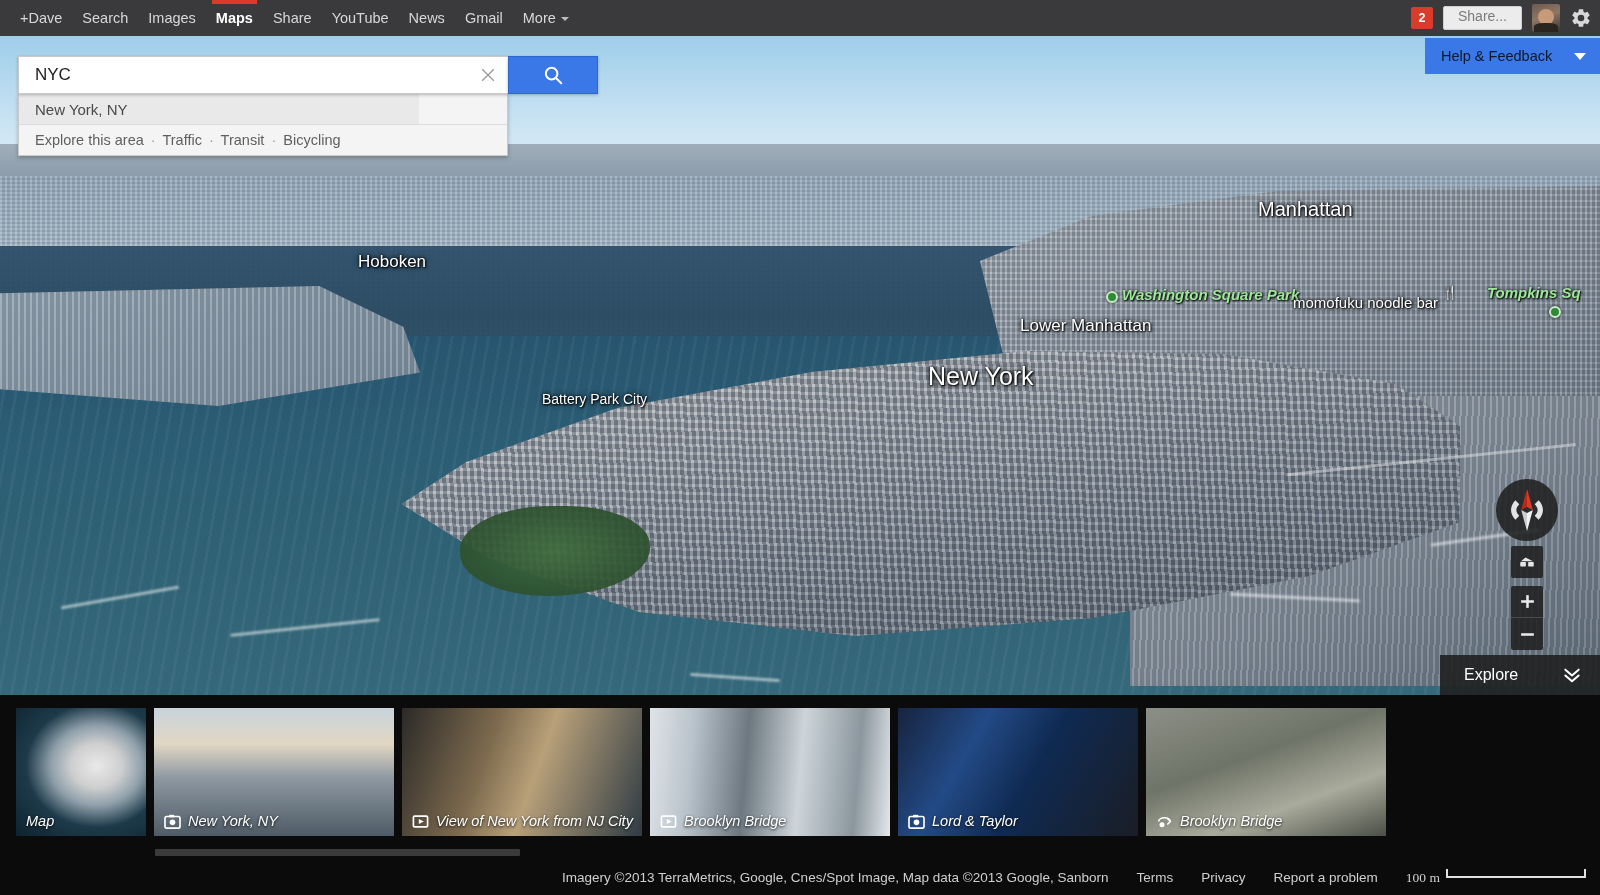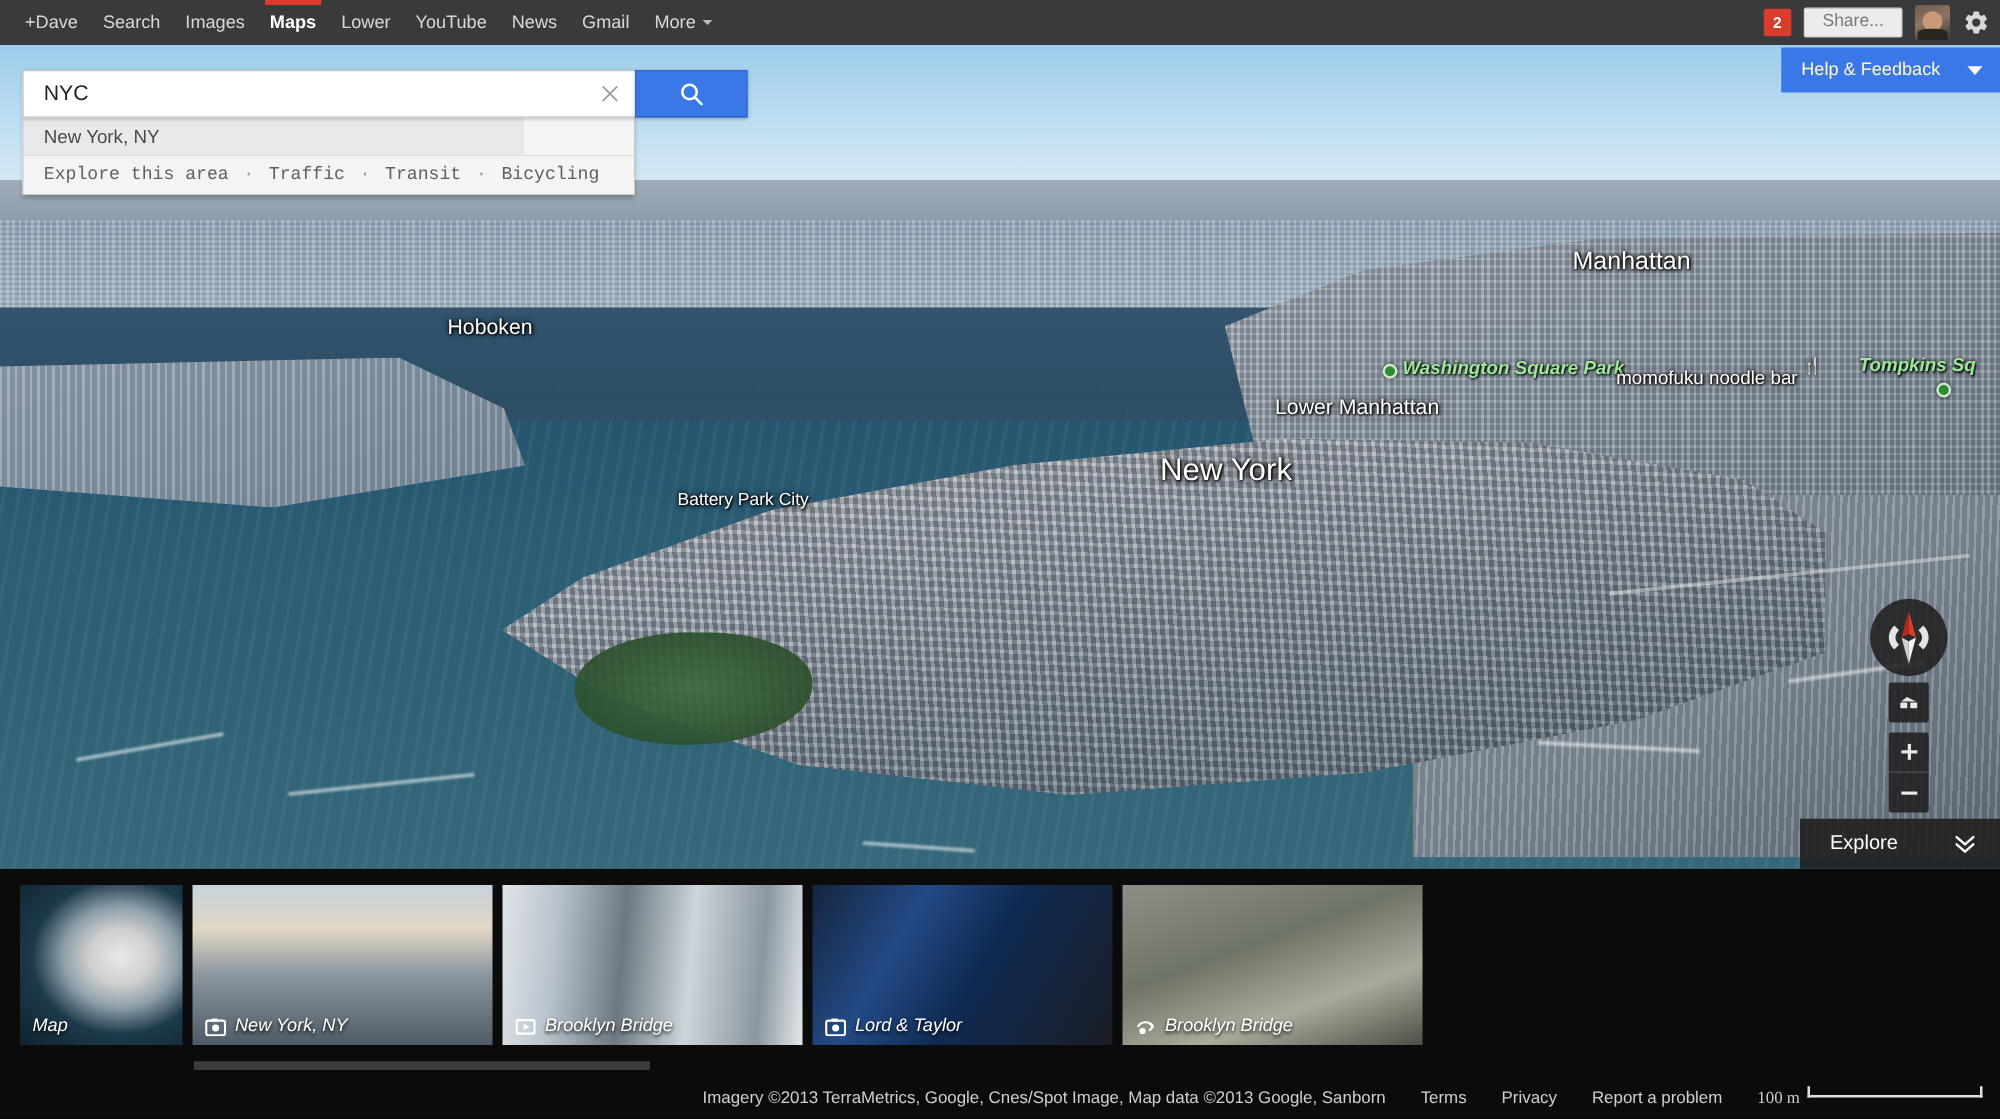--- a/index.html
+++ b/index.html
@@ -188,29 +188,29 @@
     box-shadow: 0 2px 4px rgba(0,0,0,.25);
   }
   .suggest-item {
     height:31px; line-height:31px; padding-left:16px; font-size:15px;
     color:#4a4a4a; background:#e9e9e9; cursor:pointer;
     border-bottom:1px solid #dcdcdc;
     background: linear-gradient(90deg,#e9e9e9 0%, #e9e9e9 82%, #f4f4f4 82%, #f4f4f4 100%);
   }
   .suggest-links {
     height:30px; line-height:30px; padding-left:16px; font-size:14.5px;
-    color:#5f5f5f; background:#f4f4f4; cursor:pointer;font-family:Liberation Mono, monospace;
+    color:#5f5f5f; background:#f4f4f4; cursor:pointer;
   }
   .suggest-links .lk { cursor:pointer; }
   .sep { color:#9a9a9a; padding:0 3px; }
 
   
   .help-btn {
     position:absolute; top:38px; right:0px; width:175px; height:36px;
-    background:#3b78e7; color:#fef9c3; font-size:14.5px; z-index:55;
+    background:#3b78e7; color:#0f172a; font-size:14.5px; z-index:55;
     display:flex; align-items:center; justify-content:space-between;
     padding: 0 14px 0 16px; cursor:pointer;
   }
   .chev { width:0;height:0; border-left:6px solid transparent; border-right:6px solid transparent;
     border-top:7px solid #fff; }
 
   
   .compass {
     position:absolute; right:42px; top:443px; width:62px; height:62px;
     border-radius:50%; background:rgba(32,32,32,.88); z-index:40; cursor:pointer;
@@ -288,21 +288,21 @@
 <body>
 
 <div id="app">
 
   <div class="gbar">
     <div class="gbar-left">
       <a class="gbar-link">+Dave</a>
       <a class="gbar-link">Search</a>
       <a class="gbar-link">Images</a>
       <a class="gbar-link active">Maps</a>
-      <a class="gbar-link">Lower</a>
+      <a class="gbar-link">Share</a>
       <a class="gbar-link">YouTube</a>
       <a class="gbar-link">News</a>
       <a class="gbar-link">Gmail</a>
       <a class="gbar-link"><span>More</span><span class="caret-dn"></span></a>
     </div>
     <div class="gbar-right">
       <div class="notif-badge">2</div>
       <div class="share-btn">Share...</div>
       <div class="avatar"></div>
       <svg class="gear-icon" viewBox="0 0 24 24">
@@ -433,20 +433,29 @@
         <div class="thumb t-ny">
           <div class="thumb-label">
             <span class="ic"><svg viewBox="0 0 20 18">
                 <rect x="1" y="3" width="18" height="14" rx="2" fill="none" stroke="#fff" stroke-width="2"></rect>
                 <circle cx="10" cy="10" r="3.4" fill="#fff"></circle>
                 <rect x="6" y="1" width="6" height="3" fill="#fff"></rect>
               </svg></span>
             <span>New York, NY</span>
           </div>
         </div>
+        <div class="thumb t-nj">
+          <div class="thumb-label">
+            <span class="ic"><svg viewBox="0 0 20 18">
+                <rect x="1.5" y="2.5" width="17" height="13" rx="1.5" fill="none" stroke="#fff" stroke-width="2"></rect>
+                <path d="M8 6 L14 9 L8 12 Z" fill="#fff"></path>
+              </svg></span>
+            <span>View of New York from NJ City</span>
+          </div>
+        </div>
         <div class="thumb t-bb">
           <div class="thumb-label">
             <span class="ic"><svg viewBox="0 0 20 18">
                 <rect x="1.5" y="2.5" width="17" height="13" rx="1.5" fill="none" stroke="#fff" stroke-width="2"></rect>
                 <path d="M8 6 L14 9 L8 12 Z" fill="#fff"></path>
               </svg></span>
             <span>Brooklyn Bridge</span>
           </div>
         </div>
         <div class="thumb t-lt">

